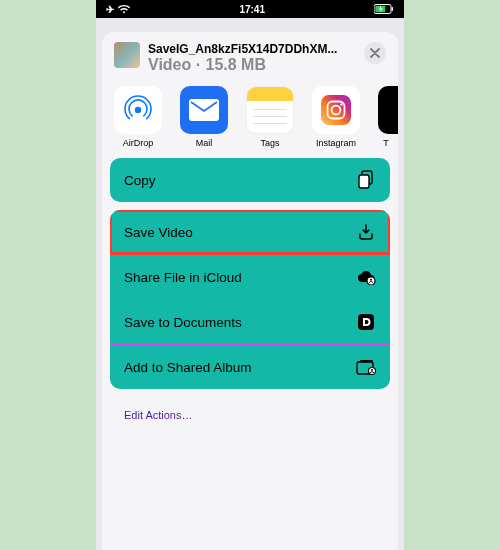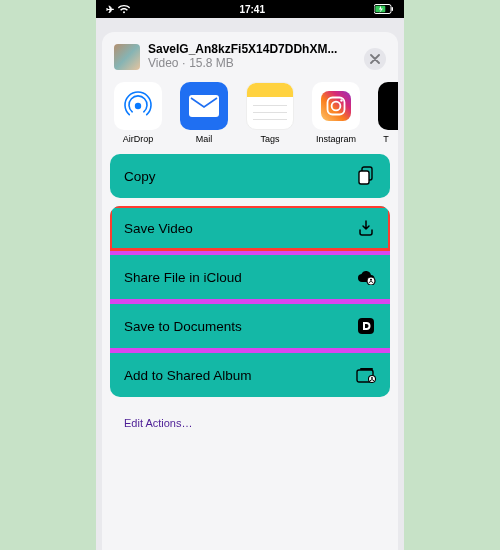--- a/index.html
+++ b/index.html
@@ -2,43 +2,43 @@
 <html><head>
 <meta charset="utf-8">
 <style>
   * { box-sizing: border-box; margin: 0; padding: 0; font-family: -apple-system, "Helvetica Neue", Arial, sans-serif; }
   body { width: 500px; height: 550px; background: #c7e2c7; position: relative; overflow: hidden; }
   .phone { position: absolute; left: 96px; top: 0; width: 308px; height: 550px; background: #000; }
   .statusbar { height: 18px; background: #000; color: #fff; display: flex; align-items: center; justify-content: space-between; font-size: 10px; padding: 0 10px; font-weight: 600; }
   .status-left, .status-right { display: flex; align-items: center; gap: 4px; }
   .screen-bg { position: absolute; top: 18px; left: 0; right: 0; bottom: 0; background: #e9e9ed; }
   .sheet { position: absolute; top: 32px; left: 6px; right: 6px; bottom: 0; background: #f5f5f7; border-radius: 12px 12px 0 0; display: flex; flex-direction: column; }
-  .sheet-header { display: flex; align-items: flex-end; padding: 10px 12px 8px 12px; }
+  .sheet-header { display: flex; align-items: flex-start; padding: 10px 12px 8px 12px; }
   .thumb { width: 26px; height: 26px; border-radius: 4px; background: linear-gradient(135deg,#b49070,#86b4b4,#e6c49e); margin-right: 8px; flex: 0 0 auto; }
   .file-meta { flex: 1; min-width: 0; }
   .file-name { font-size: 12px; font-weight: 600; color: #000; white-space: nowrap; overflow: hidden; text-overflow: ellipsis; }
-  .file-sub { font-size: 12px; color: #8a8a8e; }
+  .file-sub { font-size: 16px; color: #8a8a8e; font-weight: bold; }
   .close-btn { width: 22px; height: 22px; border-radius: 11px; background: #e5e5ea; display: flex; align-items: center; justify-content: center; cursor: pointer; color: #7a7a7e; }
   .close-x svg { display: block; }
   .apps-row { display: flex; gap: 18px; padding: 4px 16px 10px 12px; overflow: hidden; }
   .app { width: 54px; text-align: center; cursor: pointer; }
   .app.partial { width: 16px; }
   .app-icon { width: 48px; height: 48px; border-radius: 10px; margin: 0 auto 4px auto; display: flex; align-items: center; justify-content: center; }
   .app.partial .app-icon { width: 40px; margin-left: 0; border-radius: 10px 0 0 10px; }
   .app-label { font-size: 9px; color: #000; }
   .airdrop-bg { background: #fff; }
   .mail-bg { background: #1f6ff2; }
   .notes-bg { background: #fff; border: 1px solid #eee; position: relative; overflow: hidden; }
   .notes-top { position: absolute; top: 0; left: 0; right: 0; height: 14px; background: #ffd23f; }
   .notes-line { position: absolute; left: 6px; right: 6px; height: 1px; background: #e0e0e0; }
   .ig-bg { background: #fff; }
   .next-bg { background: #000; }
   .actions { padding: 0 8px; }
   .action-group { background: #14b8a6; border-radius: 10px; overflow: hidden; margin-bottom: 8px; }
-  .action-row { display: flex; align-items: center; justify-content: space-between; padding: 12px 14px; font-size: 13.5px; color: #000; cursor: pointer; border-top: 5px solid #d946ef; }
+  .action-row { display: flex; align-items: center; justify-content: space-between; padding: 12px 14px; font-size: 13.5px; color: #000; cursor: pointer; border-top: 1px solid #d946ef; }
   .action-row:first-child { border-top: none; }
   .action-row.highlight { outline: 3px solid #ff3b30; outline-offset: -2px; position: relative; z-index: 2; justify-content: space-between; }
   .action-icon { width: 20px; height: 20px; display: flex; align-items: center; justify-content: center; color: #000; }
   .edit-row { padding: 12px 14px; font-size: 11px; color: #4c1d95; cursor: pointer; }
   svg { display: block; }
 </style>
 </head>
 <body>
 
 <div class="phone">

